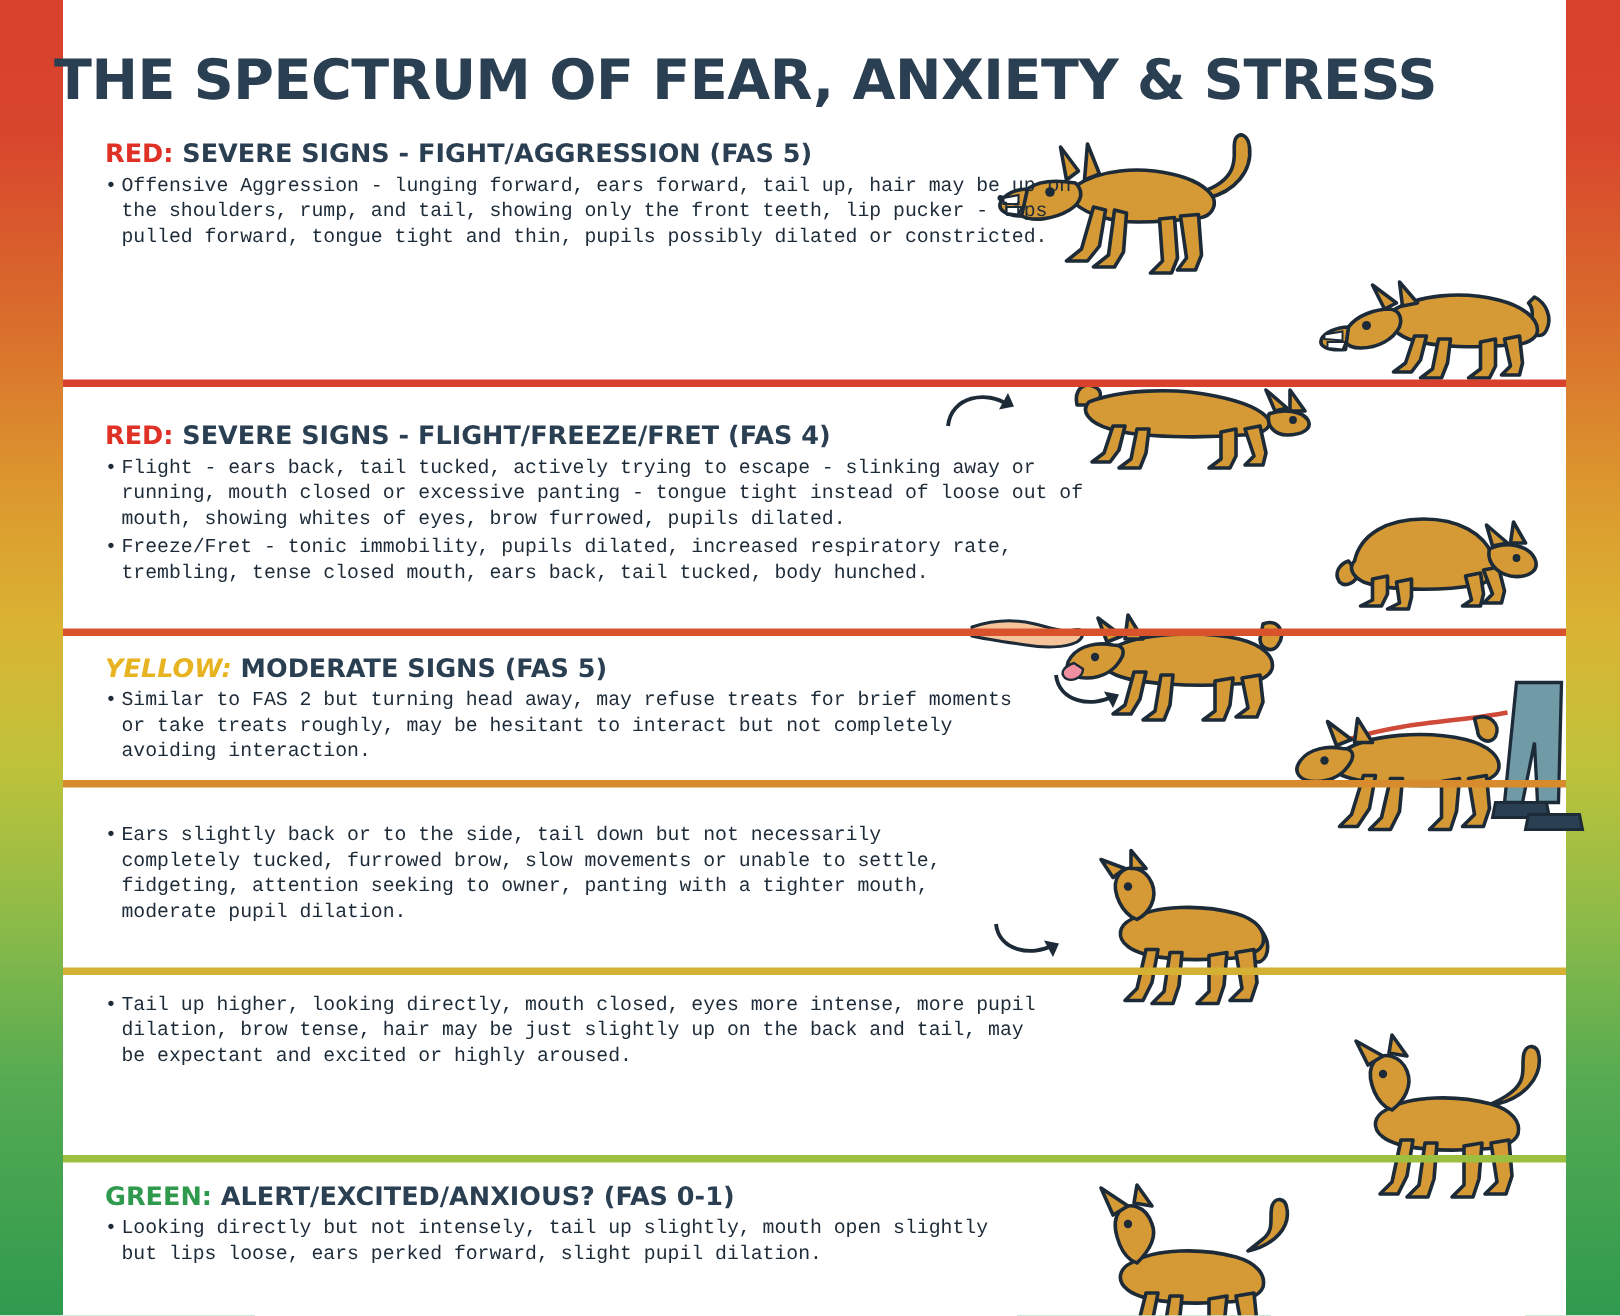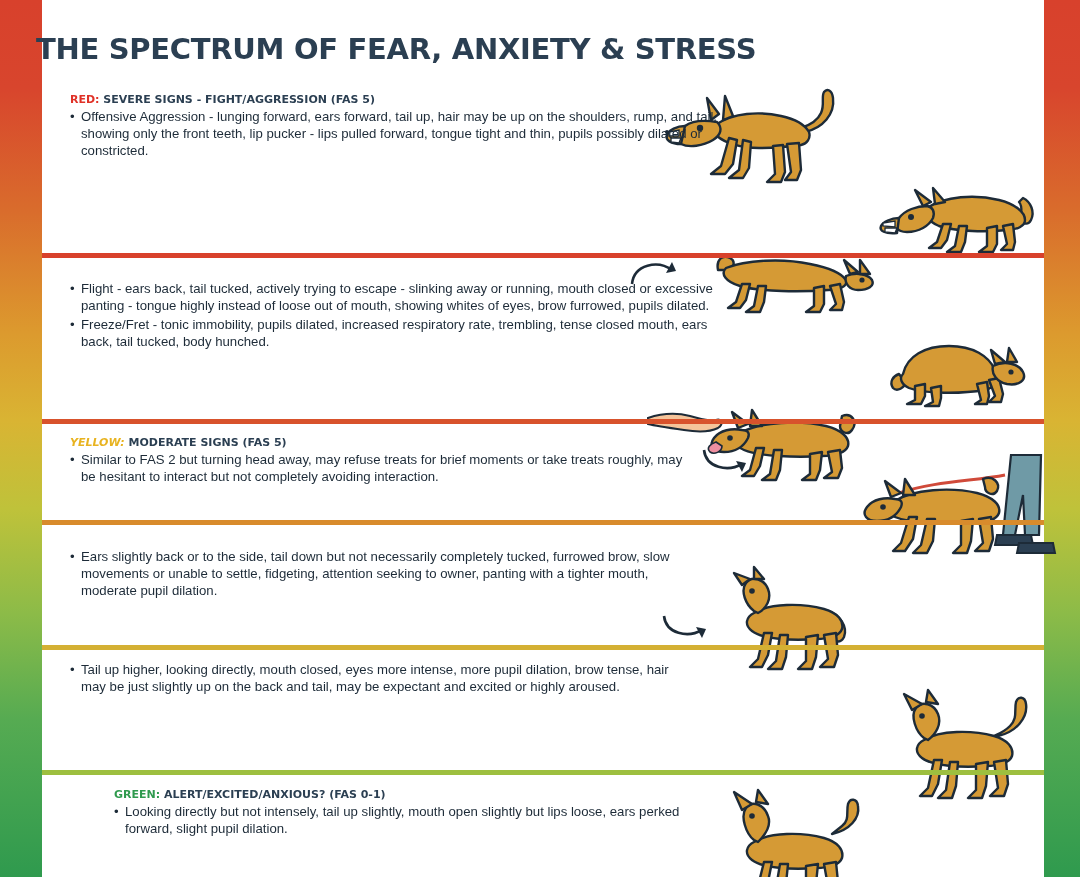--- a/index.html
+++ b/index.html
@@ -31,47 +31,47 @@
     left: 42px;
     top: 0;
     right: 36px;
     bottom: 0;
     background: #ffffff;
   }
   .title {
     position: absolute;
     left: 36px;
     top: 32px;
-    font-size: 29px;
+    font-size: 37px;
     font-weight: bold;
     letter-spacing: -0.3px;
     color: #2b3f52;
     font-family: "DejaVu Sans", sans-serif;
   }
   .band-rule {
     position: absolute;
     left: 42px;
     right: 36px;
     height: 5px;
   }
 
   .sec-head {
-    font-size: 11px;
+    font-size: 17px;
     font-weight: bold;
     font-family: "DejaVu Sans", sans-serif;
     color: #2b3f52;
     margin-bottom: 3px;
     white-space: nowrap;
   }
   .sec-head .tag { font-weight: bold; }
   .tag-red { color: #e03127; }
   .tag-yellow { color: #e8b320; font-style: italic; }
   .tag-green { color: #2f9a4e; }
 
-  .bullets { list-style: none; }
+  .bullets { list-style: none; font-family: Liberation Mono, monospace; }
   .bullets li {
     font-size: 13.2px;
     line-height: 1.28;
     color: #1d2b38;
     margin-bottom: 2px;
     position: relative;
     padding-left: 11px;
   }
   .bullets li::before {
     content: "\2022";
@@ -305,22 +305,25 @@
     <div class="sec-head">
       <span class="tag tag-red">RED:</span><span> SEVERE SIGNS - FIGHT/AGGRESSION (FAS 5)</span>
     </div>
     <ul class="bullets">
       <li>Offensive Aggression - lunging forward, ears forward, tail up, hair may be up on the shoulders, rump, and tail, showing only the front teeth, lip pucker - lips pulled forward, tongue tight and thin, pupils possibly dilated or constricted.</li>
     </ul>
   </div>
 
   <div class="band-rule" style="top:419px; background:#d8522c;"></div>
   <div class="txtcol" style="left:70px; top:281px; width:655px;">
-    <ul class="bullets">
-      <li>Flight - ears back, tail tucked, actively trying to escape - slinking away or running, mouth closed or excessive panting - tongue highly instead of loose out of mouth, showing whites of eyes, brow furrowed, pupils dilated.</li>
+    <div class="sec-head">
+      <span class="tag tag-red">RED:</span><span> SEVERE SIGNS - FLIGHT/FREEZE/FRET (FAS 4)</span>
+    </div>
+    <ul class="bullets">
+      <li>Flight - ears back, tail tucked, actively trying to escape - slinking away or running, mouth closed or excessive panting - tongue tight instead of loose out of mouth, showing whites of eyes, brow furrowed, pupils dilated.</li>
       <li>Freeze/Fret - tonic immobility, pupils dilated, increased respiratory rate, trembling, tense closed mouth, ears back, tail tucked, body hunched.</li>
     </ul>
   </div>
 
   <div class="band-rule" style="top:520px; background:#d88b2c;"></div>
   <div class="txtcol" style="left:70px; top:436px; width:620px;">
     <div class="sec-head">
       <span class="tag tag-yellow">YELLOW:</span><span> MODERATE SIGNS (FAS 5)</span>
     </div>
     <ul class="bullets">
@@ -335,21 +338,21 @@
     </ul>
   </div>
 
   <div class="band-rule" style="top:770px; background:#9dbf3f;"></div>
   <div class="txtcol" style="left:70px; top:662px; width:625px;">
     <ul class="bullets">
       <li>Tail up higher, looking directly, mouth closed, eyes more intense, more pupil dilation, brow tense, hair may be just slightly up on the back and tail, may be expectant and excited or highly aroused.</li>
     </ul>
   </div>
 
-  <div class="txtcol" style="left:70px; top:788px; width:590px;margin-left:44px;">
+  <div class="txtcol" style="left:70px; top:788px; width:590px;">
     <div class="sec-head">
       <span class="tag tag-green">GREEN:</span><span> ALERT/EXCITED/ANXIOUS? (FAS 0-1)</span>
     </div>
     <ul class="bullets">
       <li>Looking directly but not intensely, tail up slightly, mouth open slightly but lips loose, ears perked forward, slight pupil dilation.</li>
     </ul>
   </div>
 
 </div>
 

